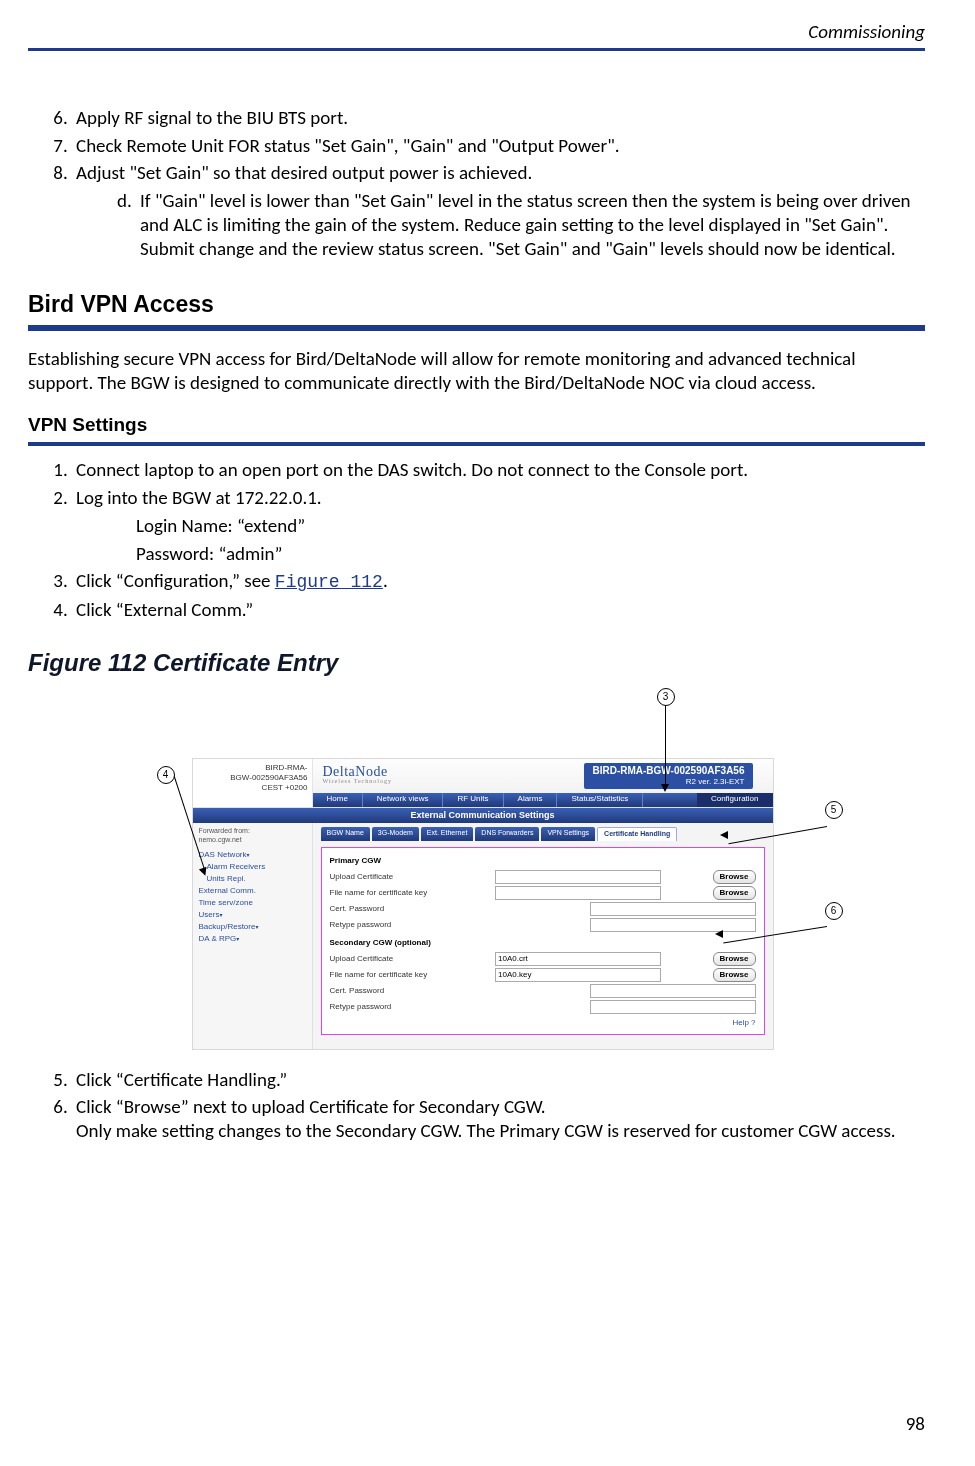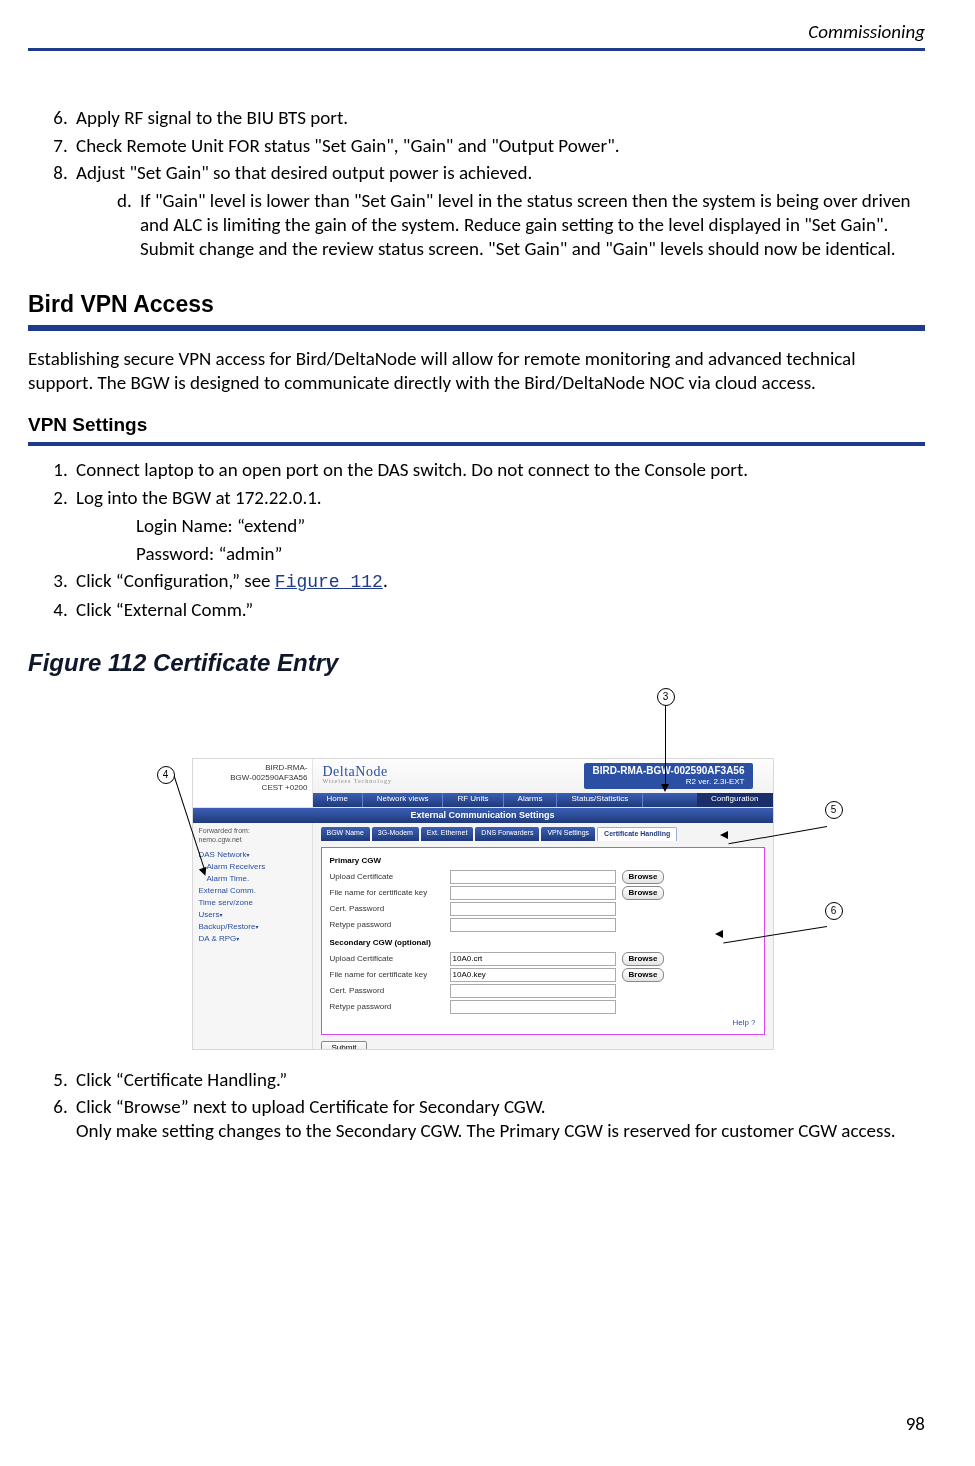--- a/index.html
+++ b/index.html
@@ -246,20 +246,21 @@
     background:#fff;
     border:1px solid #d946ef;
     padding:6px 8px;
   }
   .panel .grp { font-weight:bold; font-size:8px; margin:2px 0 4px 0; }
   .field-row {
     display:flex;
     align-items:center;
     margin:2px 0;
     font-size:8px;
+    justify-content:space-between;
   }
   .field-row label { width:120px; color:#333; }
   .field-row input[type="text"],
   .field-row input[type="password"] {
     flex:0 0 160px;
     height:12px;
     border:1px solid #aaa;
     font-size:8px;
     padding:0 2px;
   }
@@ -378,21 +379,21 @@
       </div>
       <div class="blue-banner">External Communication Settings</div>
       <div class="mini-body">
         <div class="mini-sidebar">
           <div class="fwd">
             <span>Forwarded from:</span><br>
             <span>nemo.cgw.net</span>
           </div>
           <a href="#"><span>DAS Network</span><span class="tri">▾</span></a>
           <a href="#" style="padding-left:8px;">Alarm Receivers</a>
-          <a href="#" style="padding-left:8px;">Alarm Time.</a>
+          <a href="#" style="padding-left:8px;">Units Repl.</a>
           <a href="#">External Comm.</a>
           <a href="#">Time serv/zone</a>
           <a href="#"><span>Users</span><span class="tri">▾</span></a>
           <a href="#"><span>Backup/Restore</span><span class="tri">▾</span></a>
           <a href="#"><span>DA &amp; RPG</span><span class="tri">▾</span></a>
         </div>
         <div class="mini-main">
           <div class="tabs">
             <span>BGW Name</span>
             <span>3G-Modem</span>
@@ -436,23 +437,20 @@
             <div class="field-row">
               <label>Cert. Password</label>
               <input type="password" style="">
             </div>
             <div class="field-row">
               <label>Retype password</label>
               <input type="password" style="">
             </div>
             <div class="help">Help ?</div>
           </div>
-          <div class="submit-row">
-            <button class="btn">Submit</button>
-          </div>
         </div>
       </div>
     </div>
   </div>
 
   <ol class="main-list" start="5">
     <li>Click “Certificate Handling.”</li>
     <li>
       <span>Click “Browse” next to upload Certificate for Secondary CGW.</span><br>
       <span>Only make setting changes to the Secondary CGW. The Primary CGW is reserved for customer CGW access.</span>

